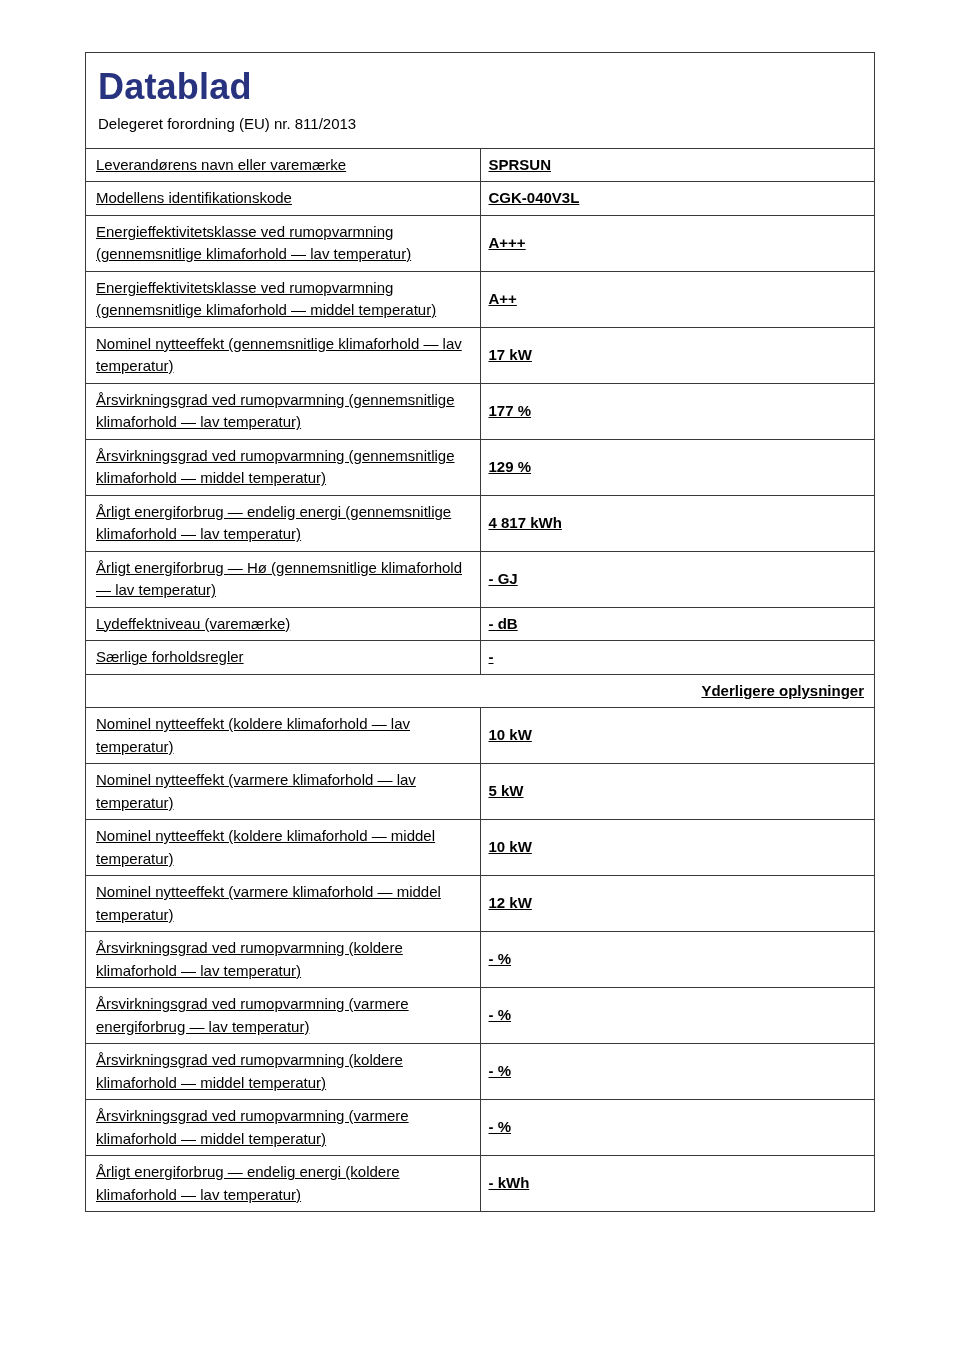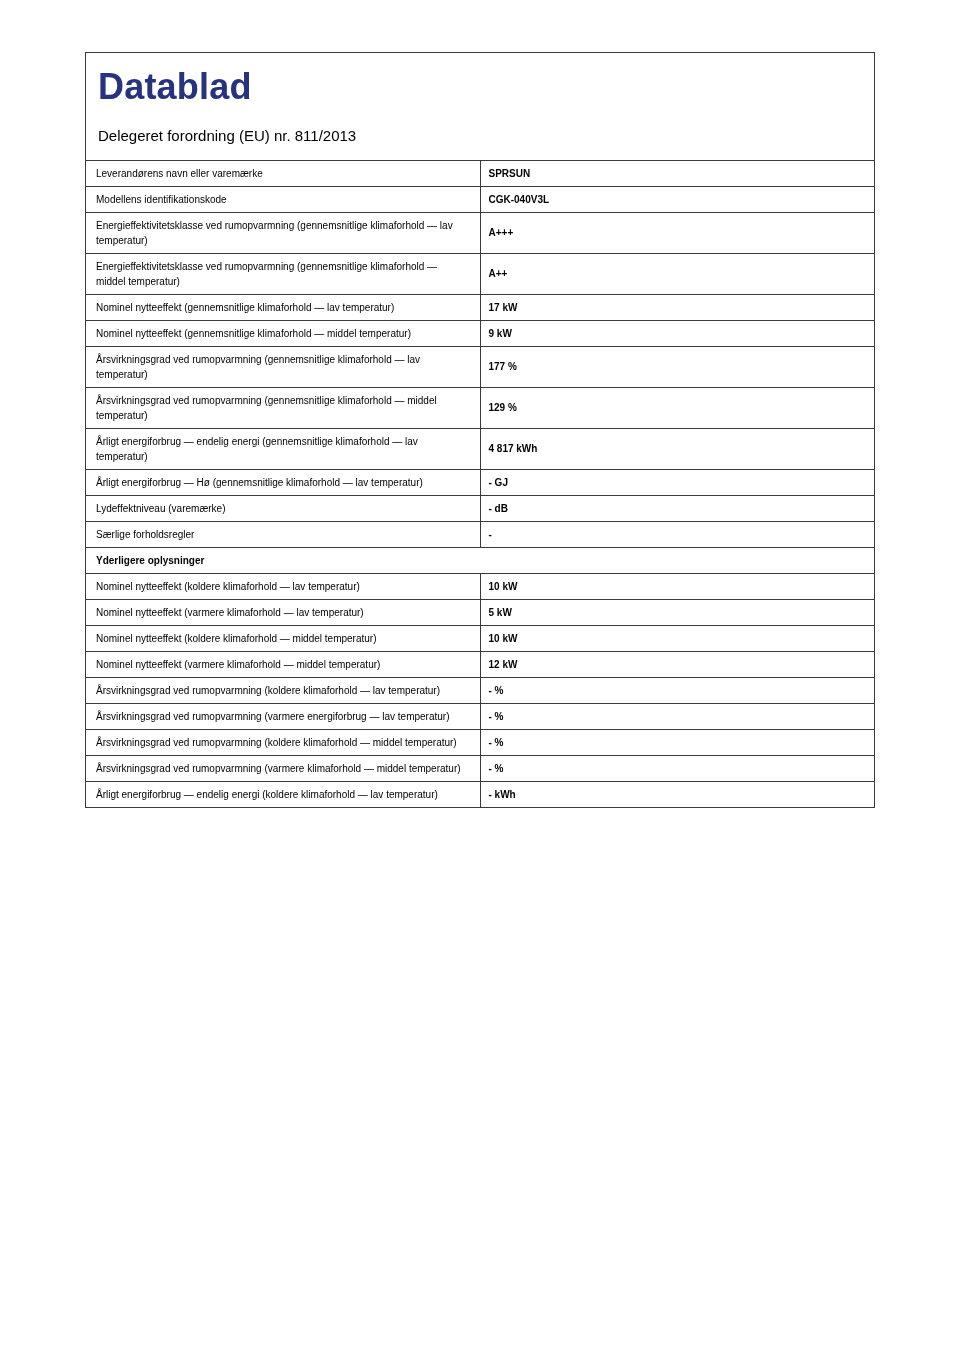--- a/index.html
+++ b/index.html
@@ -30,49 +30,51 @@
   .doc-title {
     font-size: 36px;
     font-weight: bold;
     color: var(--title-color);
     line-height: 1.1;
     letter-spacing: 0.2px;
   }
   .subtitle {
     font-size: 15px;
     color: #000000;
-    margin-top: 20px;
+    margin-top: 8px;
   }
   table.datasheet {
     width: 100%;
     border-collapse: collapse;
     margin-top: -1px;
     table-layout: fixed;
   }
   table.datasheet td {
     border: 1px solid var(--border-color);
-    font-size: 10px;
+    font-size: 15px;
     vertical-align: middle;
+    text-decoration: underline;
   }
   td.label-cell {
     width: 50%;
     padding: 5px 12px 5px 10px;
     line-height: 1.5;
   }
   td.value-cell {
     width: 50%;
     text-align: left;
     font-weight: bold;
     padding: 5px 8px;
     line-height: 1.5;
   }
   td.section-cell {
     font-weight: bold;
     padding: 5px 10px;
     line-height: 1.5;
+    text-align: right;
   }
 </style>
 </head>
 <body>
 
 <div class="content">
 
   <div class="header-box">
     <h1 class="doc-title">Datablad</h1>
     <div class="subtitle">Delegeret forordning (EU) nr. 811/2013</div>
@@ -92,24 +94,20 @@
           <td class="label-cell">Energieffektivitetsklasse ved rumopvarmning (gennemsnitlige klimaforhold — lav temperatur)</td>
           <td class="value-cell">A+++</td>
         </tr>
         <tr>
           <td class="label-cell">Energieffektivitetsklasse ved rumopvarmning (gennemsnitlige klimaforhold — middel temperatur)</td>
           <td class="value-cell">A++</td>
         </tr>
         <tr>
           <td class="label-cell">Nominel nytteeffekt (gennemsnitlige klimaforhold — lav temperatur)</td>
           <td class="value-cell">17 kW</td>
-        </tr>
-        <tr>
-          <td class="label-cell">Nominel nytteeffekt (gennemsnitlige klimaforhold — middel temperatur)</td>
-          <td class="value-cell">9 kW</td>
         </tr>
         <tr>
           <td class="label-cell">Årsvirkningsgrad ved rumopvarmning (gennemsnitlige klimaforhold — lav temperatur)</td>
           <td class="value-cell">177 %</td>
         </tr>
         <tr>
           <td class="label-cell">Årsvirkningsgrad ved rumopvarmning (gennemsnitlige klimaforhold — middel temperatur)</td>
           <td class="value-cell">129 %</td>
         </tr>
         <tr>

